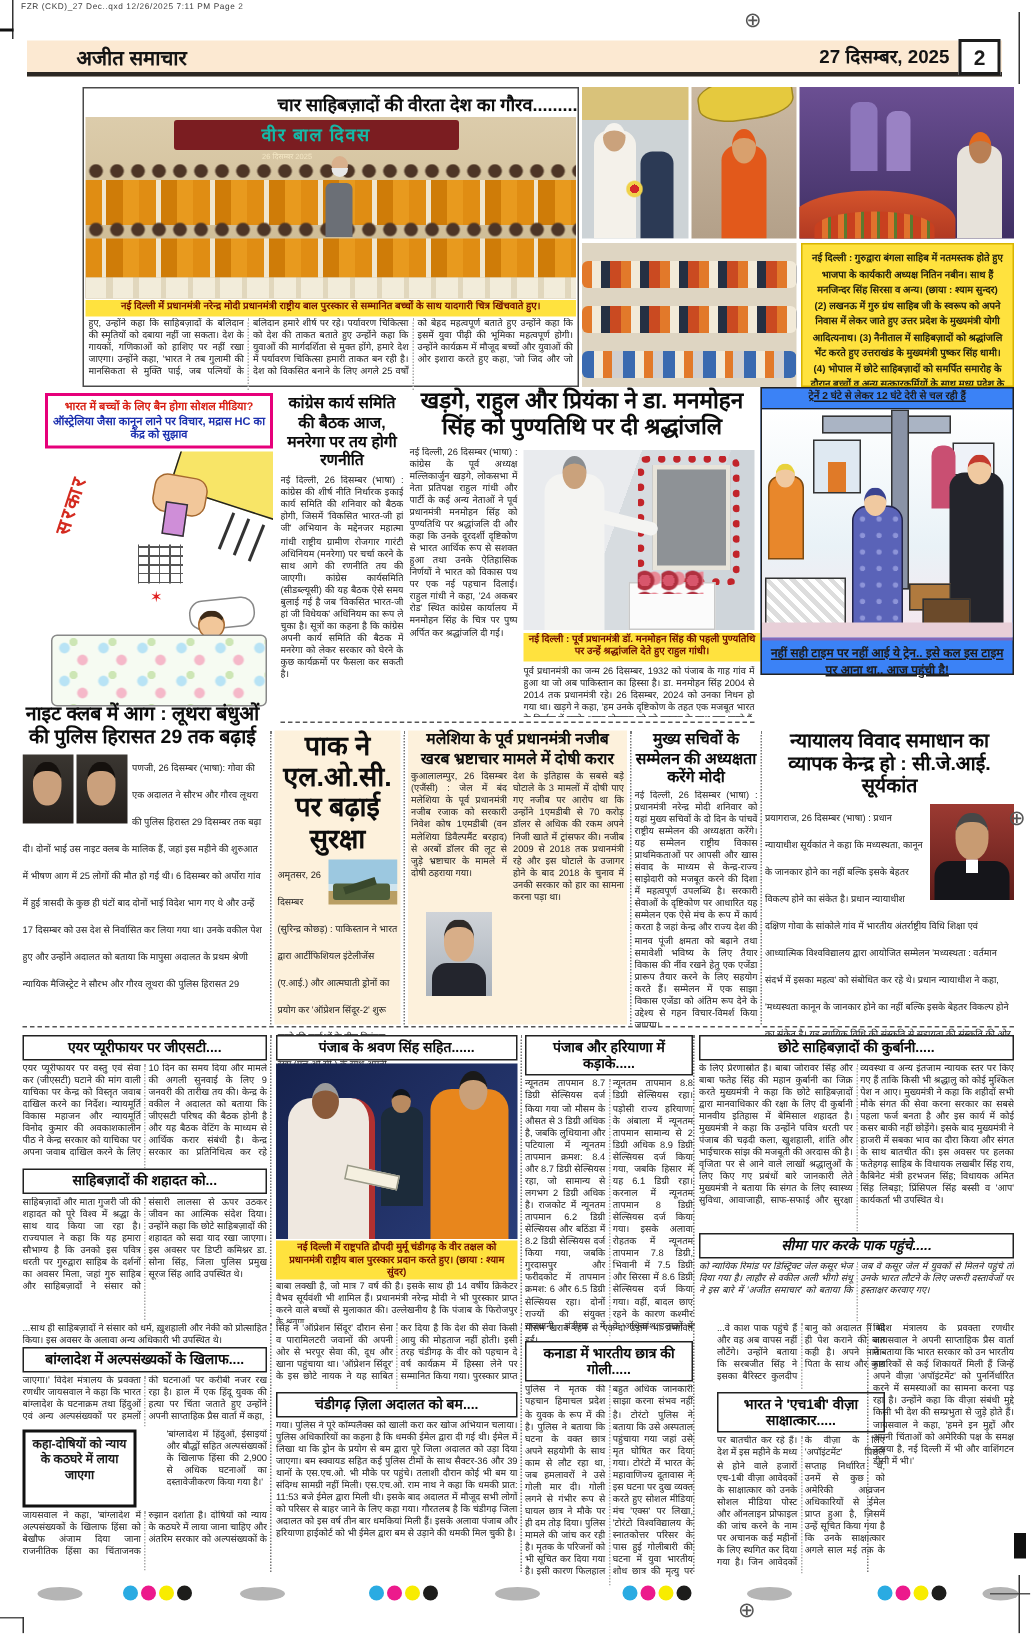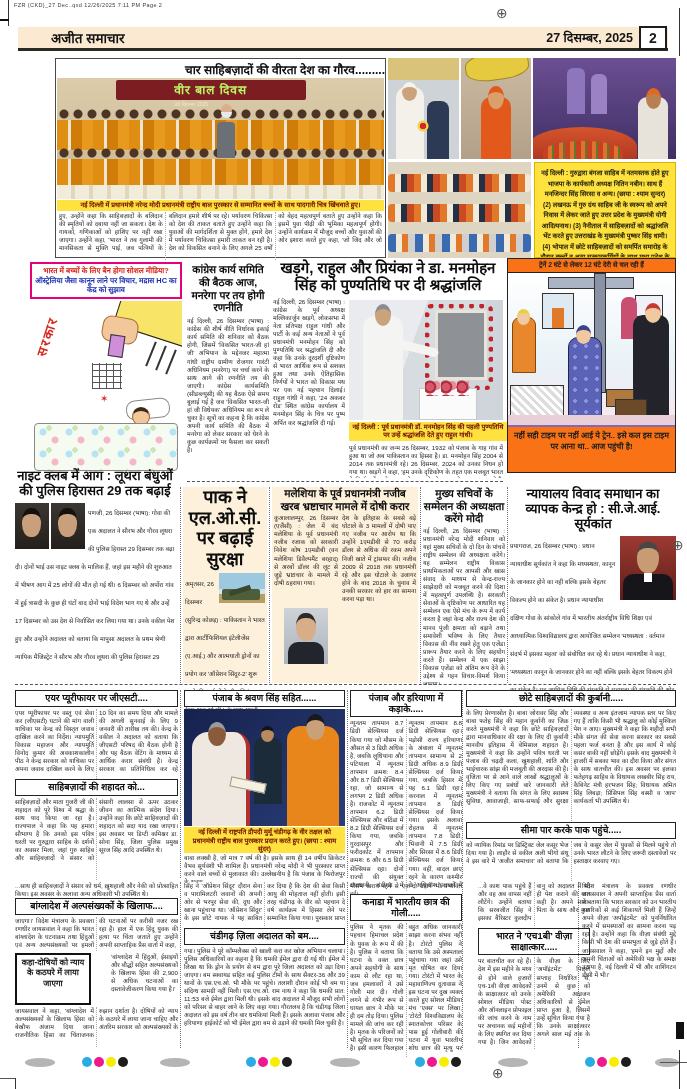--- a/index.html
+++ b/index.html
@@ -31,21 +31,21 @@
         padding:2px 1px;background:#fff;color:#0d0d0d;}
   .ycap{background:#ffe23e;color:#6d0a00;font-weight:bold;text-align:center;font-size:6.6px;line-height:1.35;padding:1px 2px;overflow:hidden;}
   .ybig{background:#ffe23e;color:#23200c;font-weight:bold;font-size:6.5px;line-height:1.62;text-align:center;
         padding:5px 5px;box-sizing:border-box;overflow:hidden;border:1px solid #d8b400;}
   .vdot{border-left:1px dotted #777;width:0;}
   .hdash{border-top:1px dashed #555;height:0;}
   .pull{border:2px solid #111;font-weight:bold;text-align:center;font-size:8.2px;line-height:1.3;background:#fff;padding:3px 2px;box-sizing:border-box;}
   
   .sec-lead{left:55px;top:58px;width:331px;height:200px;border:1px solid #4a4a4a;box-sizing:border-box;background:#fff;}
   .lead-photo{position:relative;height:121px;margin:0 1px;background:linear-gradient(#dcccab,#c9b68e);overflow:hidden;}
-  .banner{position:absolute;left:18%;top:2px;width:58%;height:20px;background:#7b1d21;color:#bef264;
+  .banner{position:absolute;left:18%;top:2px;width:58%;height:20px;background:#7b1d21;color:#14b8a6;
           font-size:12px;font-weight:bold;text-align:center;line-height:20px;letter-spacing:1px;border-radius:2px;}
   .bannersub{position:absolute;left:36%;top:23px;font-size:5px;color:#f3e6c4;}
   .cr-heads{background-image:radial-gradient(circle at 7px 6px,#4d3526 0 4px,rgba(0,0,0,0) 5px);background-size:14px 12px;height:12px;}
   .cr-body{background:repeating-linear-gradient(90deg,#e08d13 0 11px,#f0e6cf 11px 14px,#cf7c08 14px 25px,#e89a1e 25px 36px);}
   .cr-white{background:repeating-linear-gradient(90deg,#f2ecda 0 14px,#e1d7bd 14px 18px);}
   .modi{position:absolute;left:49%;top:26px;width:18px;height:54px;}
   .modi .mj{position:absolute;left:0;bottom:0;width:18px;height:36px;background:#6b6f76;border-radius:4px 4px 0 0;}
   .modi .mh2{position:absolute;left:4px;top:0;width:11px;height:12px;background:#d9b08c;border-radius:50%;}
   .modi .mb{position:absolute;left:4px;top:8px;width:11px;height:6px;background:#e8e8e8;border-radius:0 0 6px 6px;}
   .lead-cap{margin:1px;}
@@ -102,21 +102,21 @@
   .kp-garl{position:absolute;right:10px;top:4px;width:58px;height:76px;border:5px dotted #c2242a;border-radius:6px;}
   .kp-man{position:absolute;left:14px;top:16px;width:40px;height:104px;background:#f4f4f2;border-radius:12px 12px 0 0;}
   .kp-manh{position:absolute;left:26px;top:4px;width:16px;height:17px;background:#caa27c;border-radius:50%;border-top:5px solid #8a8d90;}
   .kp-arm{position:absolute;left:48px;top:44px;width:42px;height:9px;background:#f4f4f2;transform:rotate(14deg);border-radius:5px;}
   .kp-ped{position:absolute;right:26px;bottom:0;width:56px;height:30px;background:#fbfbfb;border:1px solid #c9c9c9;}
   .kp-pet{position:absolute;right:34px;bottom:24px;width:44px;height:16px;background:radial-gradient(circle at 30% 50%,#d8566c 0 4px,#b03040 4px 6px,rgba(0,0,0,0) 7px),radial-gradient(circle at 70% 40%,#e88a98 0 4px,rgba(0,0,0,0) 5px);background-size:16px 14px;}
   .kha-cap{position:absolute;left:76px;top:126px;width:154px;}
   .kha-b1{position:absolute;left:0;top:2px;width:72px;height:180px;}
   .kha-b2{position:absolute;left:76px;top:148px;width:154px;height:34px;}
   
-  .sec-comic{left:507px;top:258px;width:169px;height:215px;border:1.5px solid #222;box-sizing:border-box;background:#f97316;}
+  .sec-comic{left:507px;top:258px;width:169px;height:192px;border:1.5px solid #222;box-sizing:border-box;background:#3b82f6;text-decoration:underline;}
   .comic-top{font-size:6.8px;font-weight:bold;text-align:center;line-height:1.3;padding:2px;border-bottom:1px solid #222;}
   .comic-art{position:relative;height:152px;border-bottom:2px solid #8468b8;background:linear-gradient(#ffffff,#e9f2f7 60%,#f6e7ee);overflow:hidden;}
   .pillar{position:absolute;left:86px;top:0;width:10px;height:118px;background:#8a93a6;border:1px solid #333;}
   .beam{position:absolute;left:40px;top:4px;width:84px;height:10px;background:#aab4c4;border:1px solid #333;}
   .win1{position:absolute;left:34px;top:20px;width:30px;height:34px;border:1.5px solid #333;background:#dfe9f2;}
   .win1 i{position:absolute;left:9px;bottom:0;width:12px;height:20px;background:#e07a28;display:block;}
   .win2{position:absolute;right:12px;top:22px;width:26px;height:20px;border:1.5px solid #333;background:#eef2f8;}
   .figO{position:absolute;left:4px;top:44px;width:22px;height:54px;background:#e8872b;border-radius:8px 8px 0 0;border:1px solid #7c4a12;}
   .figOh{position:absolute;left:9px;top:36px;width:13px;height:12px;background:#f0c9a0;border-radius:50%;border-top:4px solid #e8d23c;}
   .figB{position:absolute;left:60px;top:64px;width:32px;height:82px;background:#5a63b8;border-radius:10px 10px 0 0;border:1px solid #23244a;
@@ -384,21 +384,21 @@
 
   <div class="abs" style="left:350px;top:690px;width:112px;">
     <div class="hbox">पंजाब और हरियाणा में कड़ाके.....</div>
     <div class="bt c2col" style="margin-top:2px;height:172px;">न्यूनतम तापमान 8.7 डिग्री सेल्सियस दर्ज किया गया जो मौसम के औसत से 3 डिग्री अधिक है, जबकि लुधियाना और पटियाला में न्यूनतम तापमान क्रमश: 8.4 और 8.7 डिग्री सेल्सियस रहा, जो सामान्य से लगभग 2 डिग्री अधिक है। राजकोट में न्यूनतम तापमान 6.2 डिग्री सेल्सियस और बठिंडा में 8.2 डिग्री सेल्सियस दर्ज किया गया, जबकि गुरदासपुर और फरीदकोट में तापमान क्रमश: 6 और 6.5 डिग्री सेल्सियस रहा। दोनों राज्यों की संयुक्त राजधानी चंडीगढ़ में न्यूनतम तापमान 8.8 डिग्री सेल्सियस रहा। पड़ोसी राज्य हरियाणा के अंबाला में न्यूनतम तापमान सामान्य से 2 डिग्री अधिक 8.9 डिग्री सेल्सियस दर्ज किया गया, जबकि हिसार में यह 6.1 डिग्री रहा। करनाल में न्यूनतम तापमान 8 डिग्री सेल्सियस दर्ज किया गया। इसके अलावा रोहतक में न्यूनतम तापमान 7.8 डिग्री, भिवानी में 7.5 डिग्री और सिरसा में 8.6 डिग्री सेल्सियस दर्ज किया गया। वहीं, बादल छाए रहने के कारण कश्मीर के अधिकांश इलाकों में न्यूनतम तापमान में सुधार हुआ, जिससे लोगों को कड़ाके की ठंड से थोड़ी राहत मिली है। श्रीनगर में न्यूनतम तापमान 0.2 डिग्री सेल्सियस दर्ज किया गया, जबकि उत्तरी कश्मीर के स्की रिजॉर्ट गुलमर्ग में न्यूनतम तापमान शून्य से नीचे 4.5 डिग्री सेल्सियस दर्ज किया। मौसम विभाग ने 28 दिसम्बर तक कश्मीर में मौसम आम तौर पर शुष्क रहने का पूर्वानुमान जताया है। हालांकि, नए साल से पहले मौसम में बदलाव के संकेत हैं। विभाग के अनुसार, 29 दिसम्बर को ऊंचाई वाले कुछ इलाकों में हल्की बर्फबारी हो सकती है।</div>
   </div>
 
   <div class="abs" style="left:466px;top:690px;width:210px;">
     <div class="hbox">छोटे साहिबज़ादों की कुर्बानी.....</div>
     <div class="bt c2col" style="margin-top:2px;height:112px;">के लिए प्रेरणास्रोत है। बाबा जोरावर सिंह और बाबा फतेह सिंह की महान कुर्बानी का जिक्र करते मुख्यमंत्री ने कहा कि छोटे साहिबज़ादों द्वारा मानवाधिकार की रक्षा के लिए दी कुर्बानी मानवीय इतिहास में बेमिसाल शहादत है। मुख्यमंत्री ने कहा कि उन्होंने पवित्र धरती पर पंजाब की चढ़दी कला, खुशहाली, शांति और भाईचारक सांझ की मजबूती की अरदास की है। वृजिता पर से आने वाले लाखों श्रद्धालुओं के लिए किए गए प्रबंधों बारे जानकारी लेते मुख्यमंत्री ने बताया कि संगत के लिए स्वास्थ्य सुविधा, आवाजाही, साफ-सफाई और सुरक्षा व्यवस्था व अन्य इंतजाम न्यायक स्तर पर किए गए हैं ताकि किसी भी श्रद्धालु को कोई मुश्किल पेश न आए। मुख्यमंत्री ने कहा कि शहीदों सभी मौके संगत की सेवा करना सरकार का सबसे पहला फर्ज बनता है और इस कार्य में कोई कसर बाकी नहीं छोड़ेंगे। इसके बाद मुख्यमंत्री ने हाजरी में सबका भाव का दौरा किया और संगत के साथ बातचीत की। इस अवसर पर हलका फतेहगढ़ साहिब के विधायक लखबीर सिंह राय, कैबिनेट मंत्री हरभजन सिंह; विधायक अमित सिंह लिबड़ा; प्रिंसिपल सिंह बस्सी व 'आप' कार्यकर्ता भी उपस्थित थे।</div>
   </div>
-  <div class="abs" style="left:466px;top:822px;width:210px;">
+  <div class="abs" style="left:466px;top:822px;width:210px;font-style:italic;">
     <div class="hbox">सीमा पार करके पाक पहुंचे.....</div>
     <div class="bt c2col" style="margin-top:2px;height:40px;">को न्यायिक रिमांड पर डिस्ट्रिक्ट जेल कसूर भेज दिया गया है। लाहौर से वकील अली भीगो संधू ने इस बारे में 'अजीत समाचार' को बताया कि जब वे कसूर जेल में युवकों से मिलने पहुंचे तो उनके भारत लौटने के लिए जरूरी दस्तावेजों पर हस्ताक्षर करवाए गए।</div>
   </div>
 
   <div class="abs vdot" style="left:180px;top:690px;height:188px;"></div>
   <div class="abs vdot" style="left:347px;top:690px;height:188px;"></div>
   <div class="abs vdot" style="left:462px;top:690px;height:188px;"></div>
 
   <div class="abs" style="left:15px;top:882px;width:163px;">
     <div class="bt" style="height:16px;">...साथ ही साहिबज़ादों ने संसार को धर्म, ख़ुशहाली और नेकी को प्रोत्साहित किया। इस अवसर के अलावा अन्य अधिकारी भी उपस्थित थे।</div>

